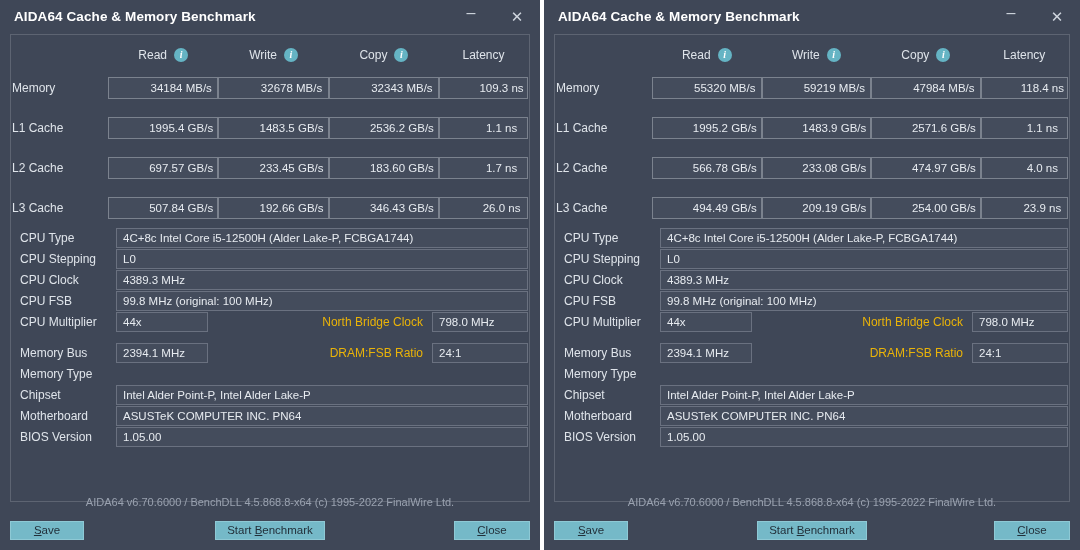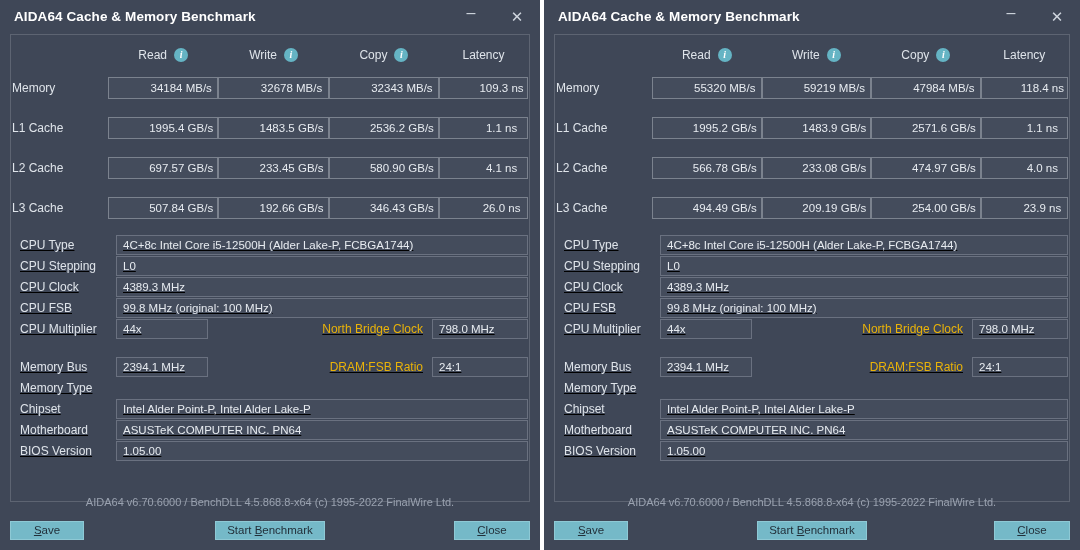--- a/index.html
+++ b/index.html
@@ -120,21 +120,21 @@
     height: 22px;
     line-height: 20px;
     text-align: center;
     font-size: 11.5px;
     color: #e7ebf0;
     white-space: nowrap;
     padding-left: 36px;
   }
 
   
-  .infoblock { margin-top: 7px; text-decoration: underline; }
+  .infoblock { margin-top: 0; }
   .inforow {
     display: flex;
     align-items: stretch;
     height: 20px;
     margin-bottom: 1px;
   }
   .inforow .ilabel {
     width: 104px;
     flex: 0 0 104px;
     font-size: 12px;
@@ -337,24 +337,24 @@
           </tr>
           <tr class="data-row">
             <td class="row-label">L2 Cache</td>
             <td class="cellwrap">
                   <div class="valbox">697.57 GB/s</div>
                 </td>
             <td class="cellwrap">
                   <div class="valbox">233.45 GB/s</div>
                 </td>
             <td class="cellwrap">
-                  <div class="valbox">580.90 GB/s</div>
-                </td>
-            <td class="cellwrap">
-                  <div class="valbox">4.1 ns</div>
+                  <div class="valbox">183.60 GB/s</div>
+                </td>
+            <td class="cellwrap">
+                  <div class="valbox">1.7 ns</div>
                 </td>
           </tr>
           <tr class="data-row">
             <td class="row-label">L3 Cache</td>
             <td class="cellwrap">
                   <div class="valbox">507.84 GB/s</div>
                 </td>
             <td class="cellwrap">
                   <div class="valbox">192.66 GB/s</div>
                 </td>

